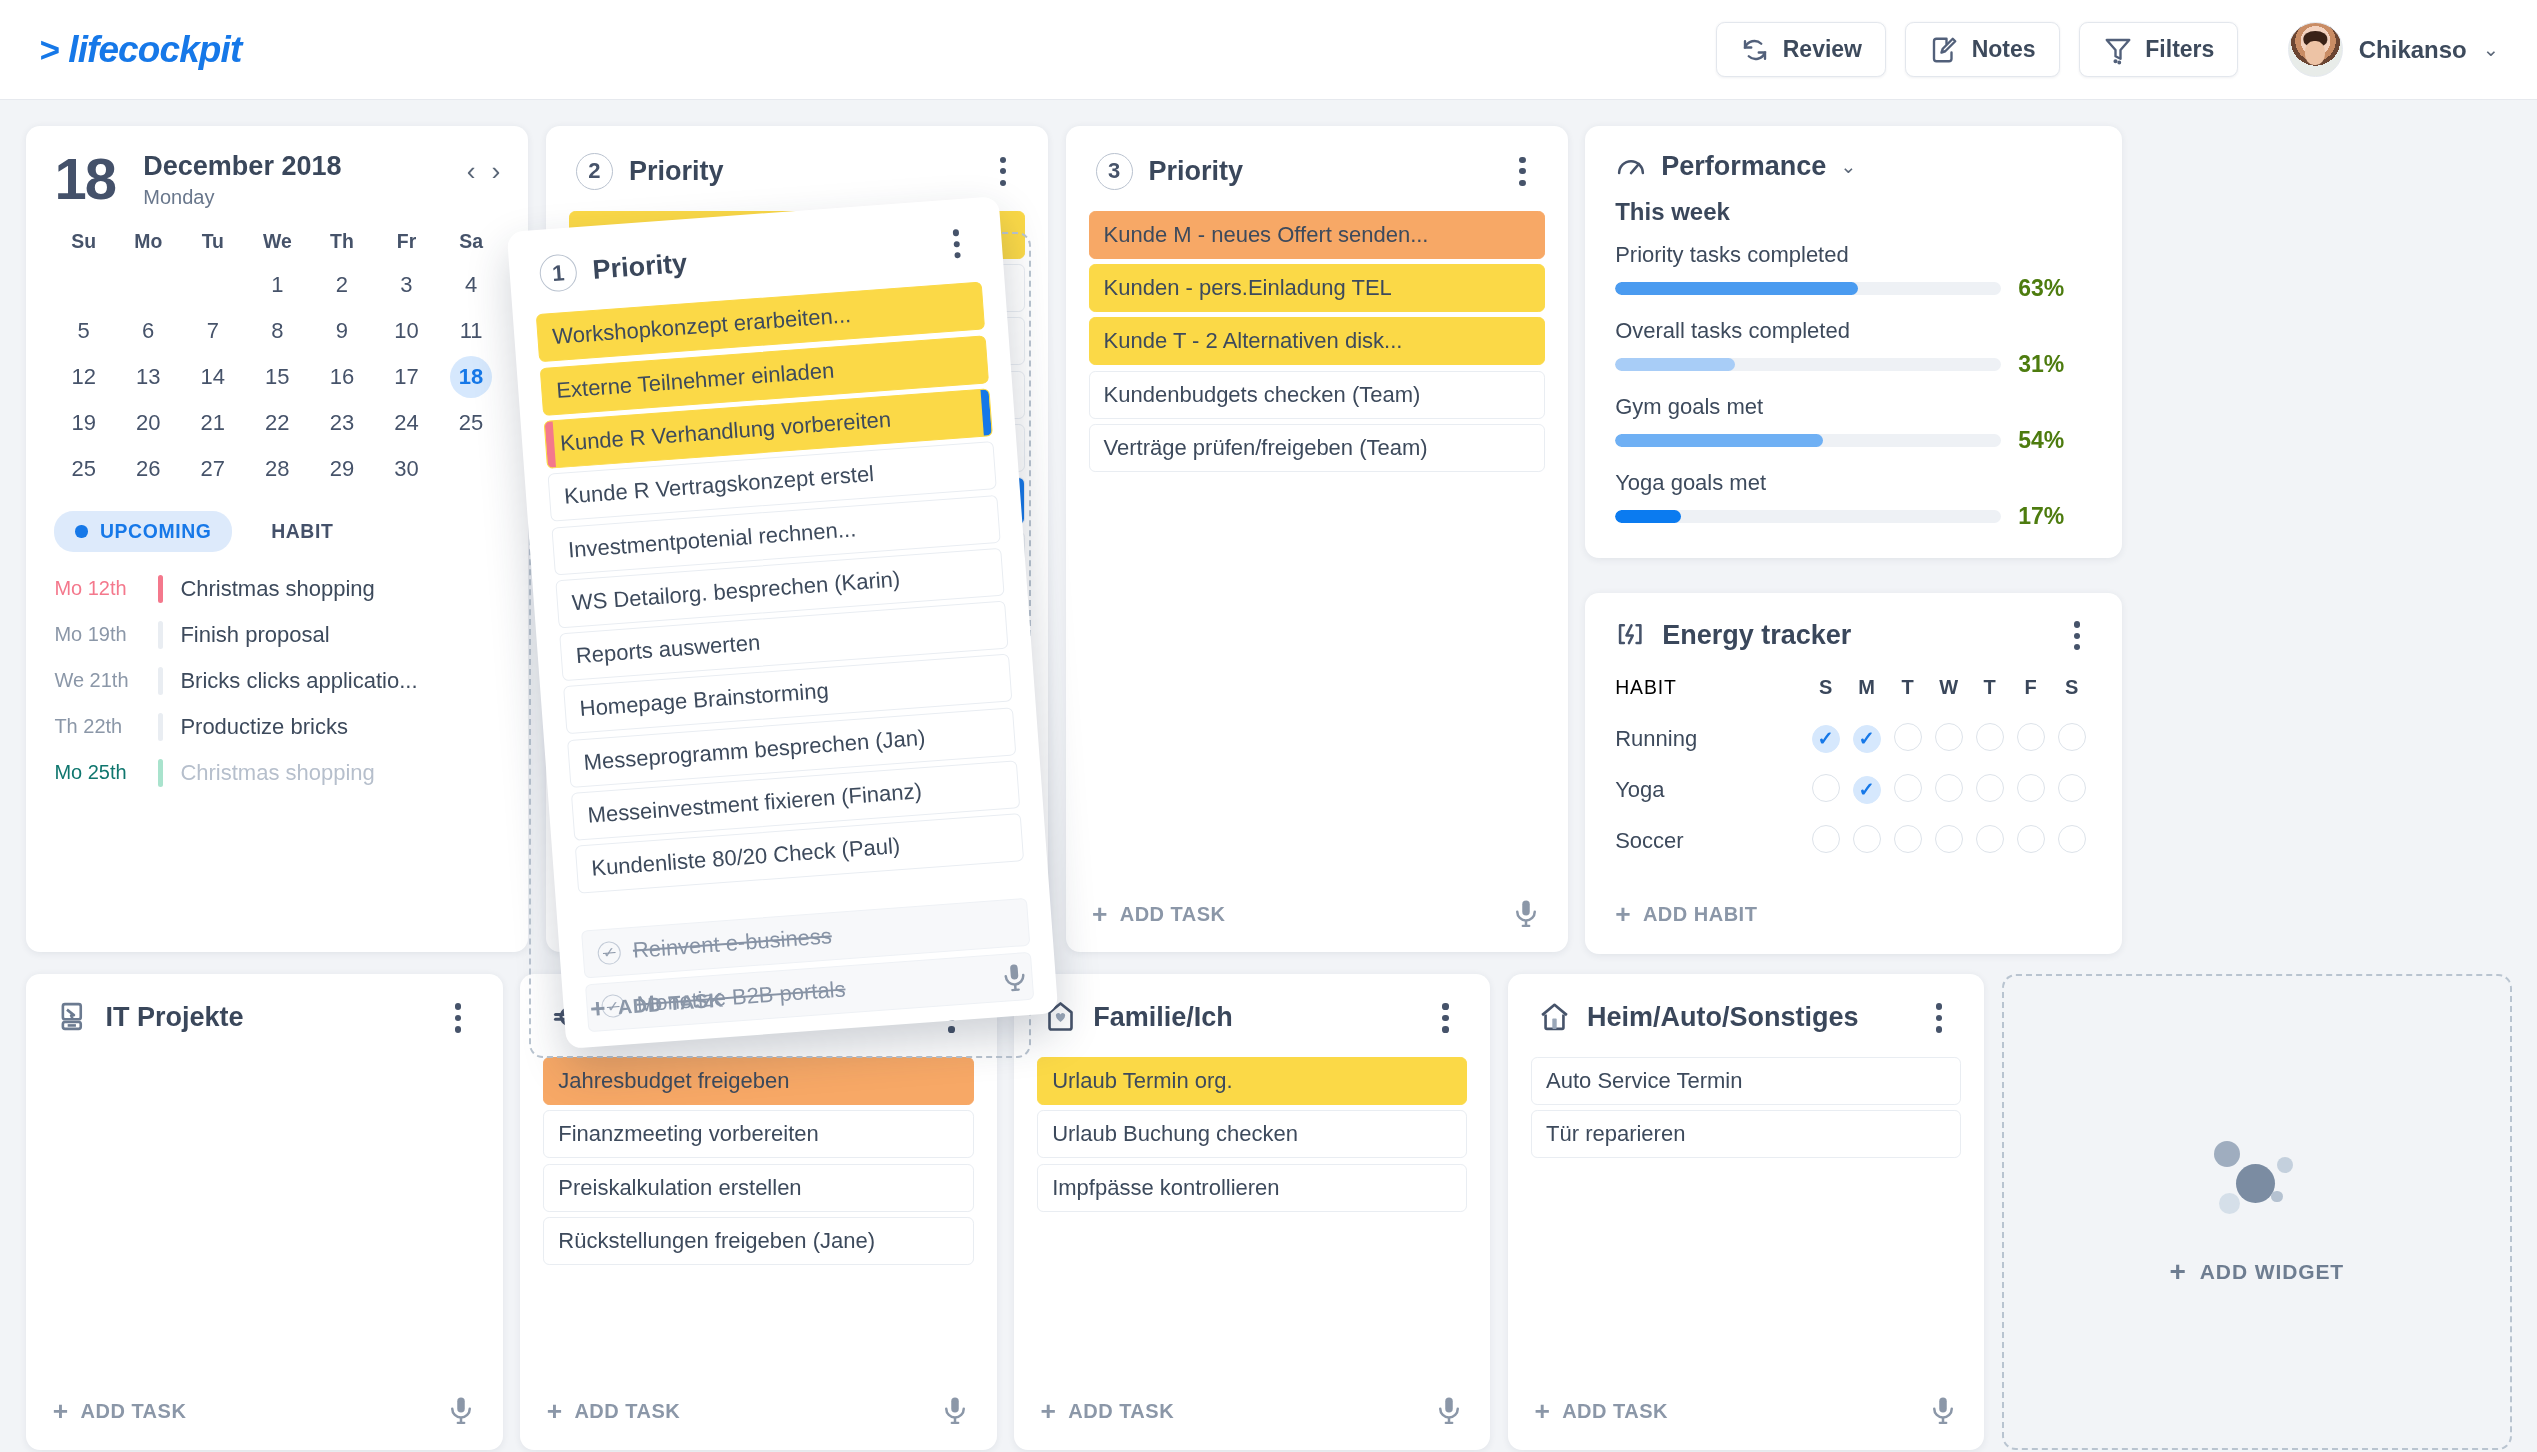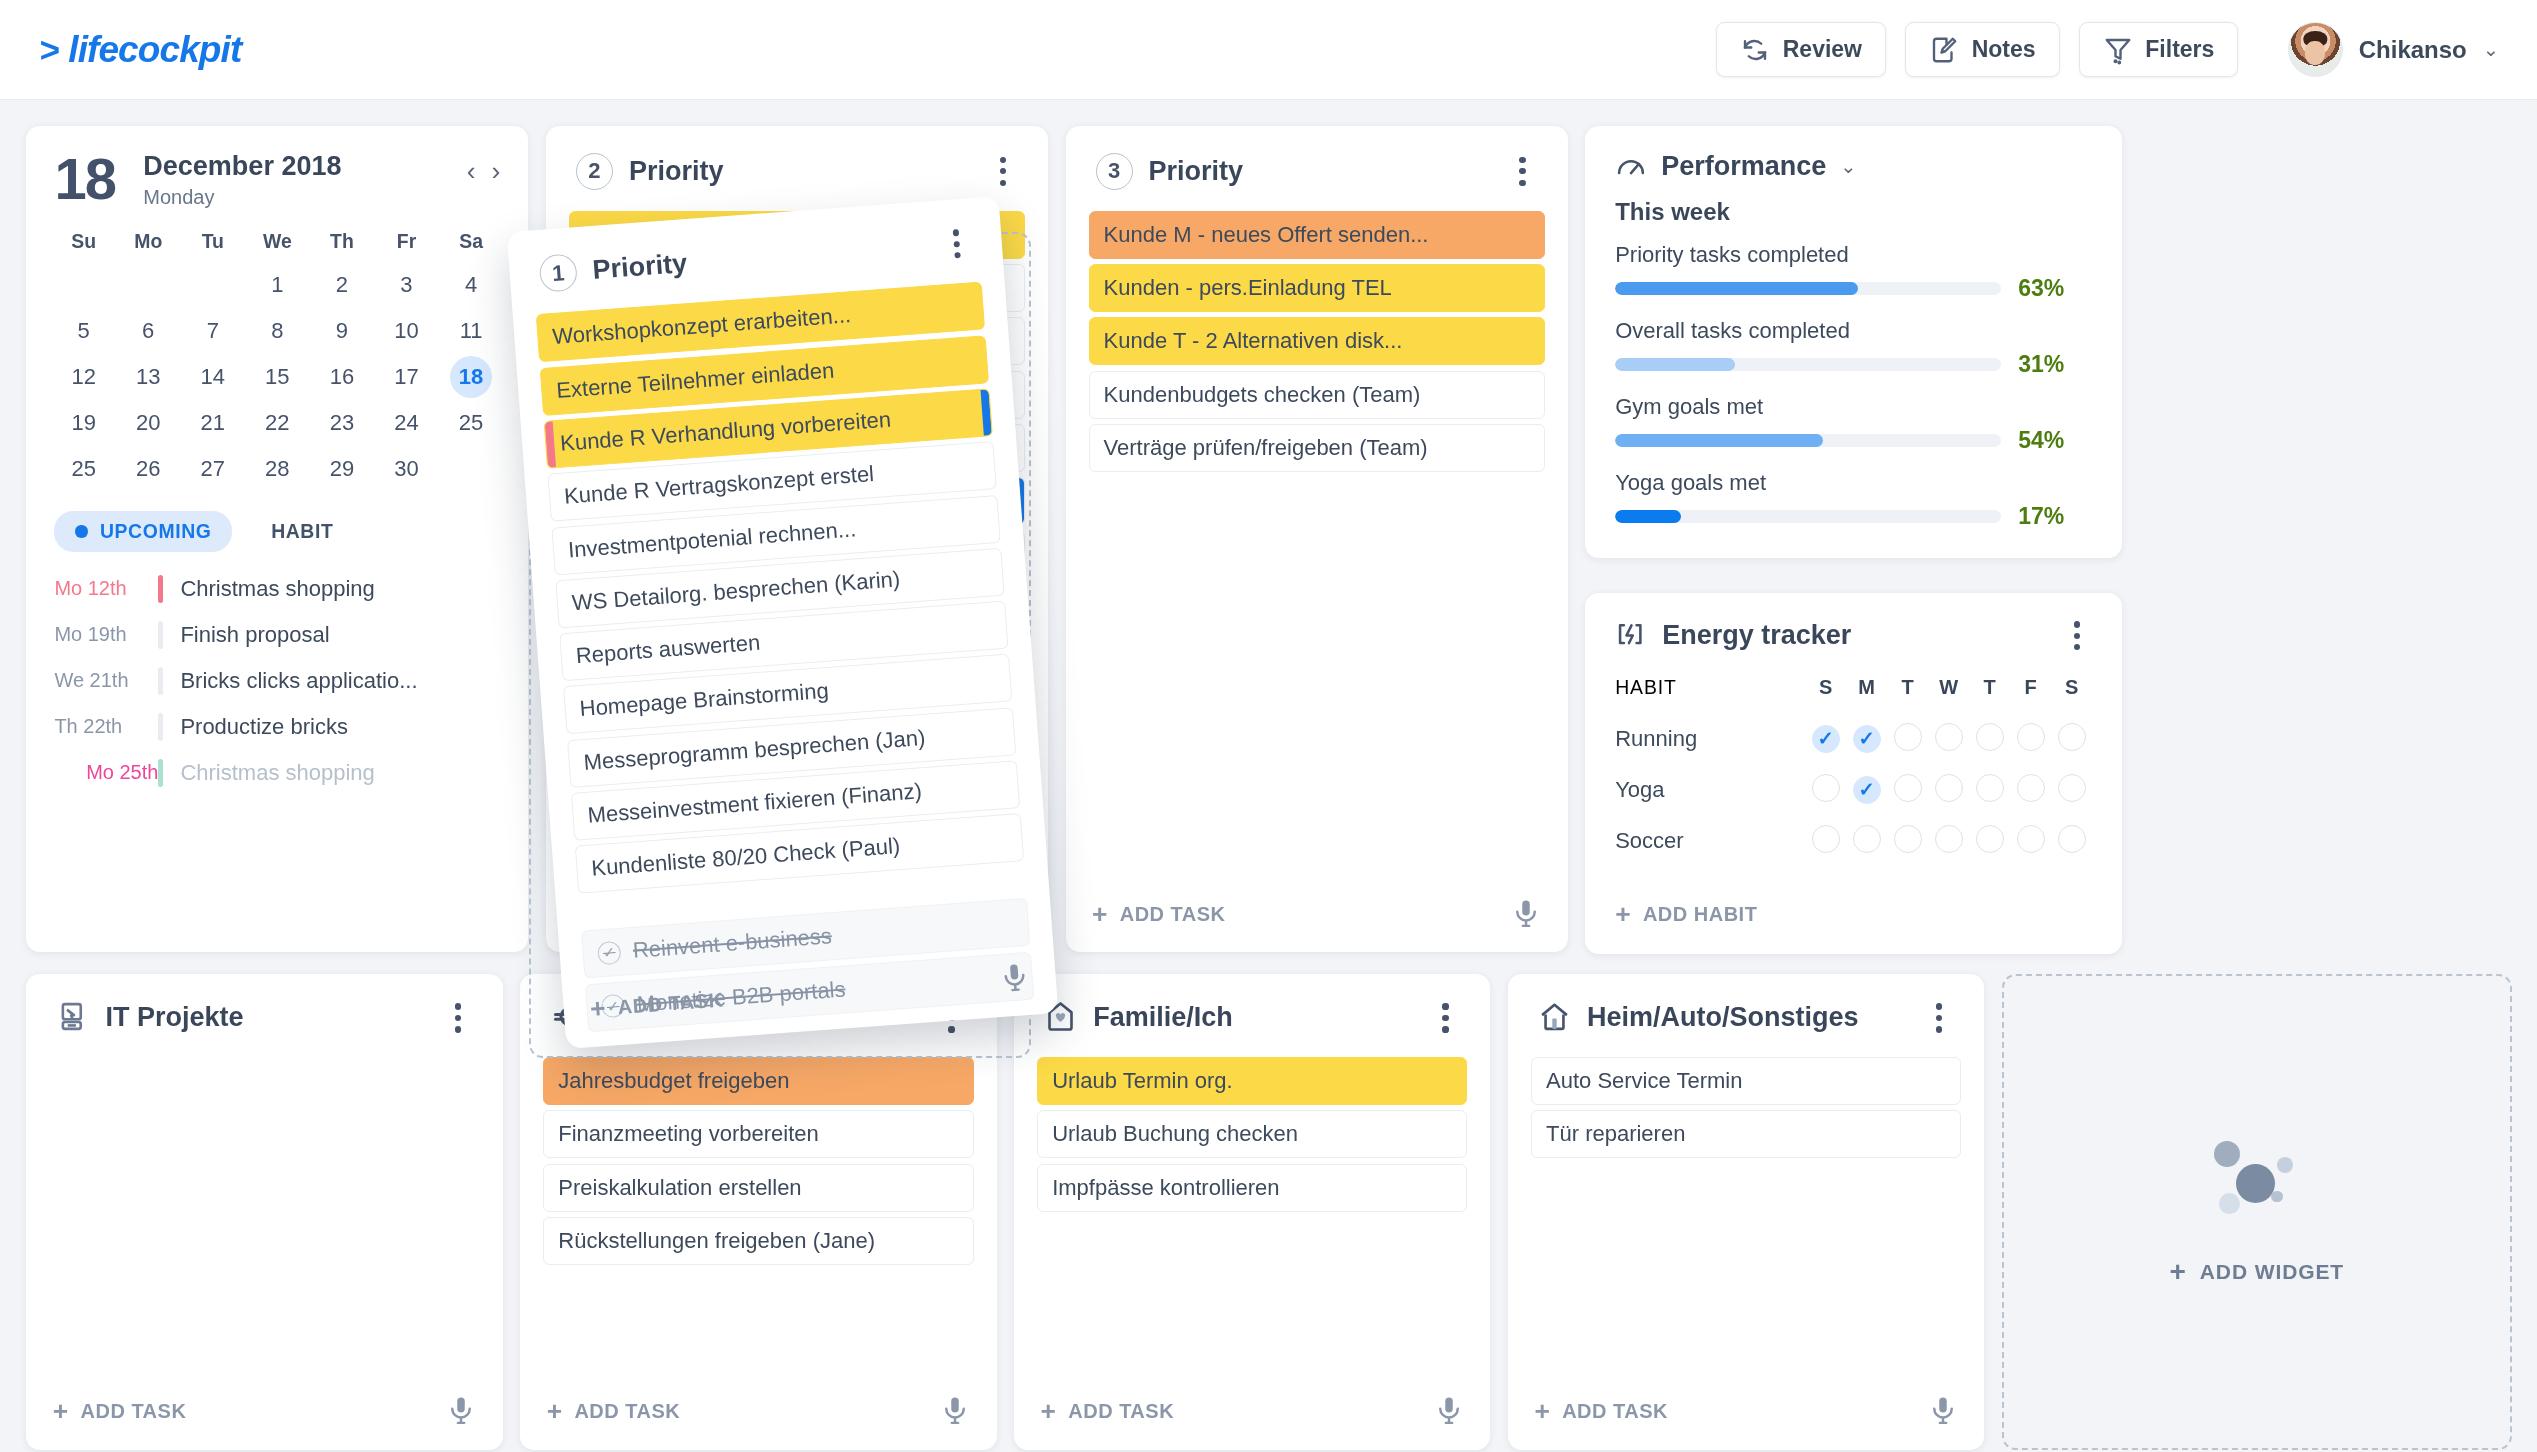--- a/index.html
+++ b/index.html
@@ -144,21 +144,21 @@
     display: flex; align-items: center; gap: 12.3px;
     background: #ddeafb; border-radius: 19.4px; padding: 8.8px 21px; cursor: pointer;
   }
   .pill i { width: 12.3px; height: 12.3px; border-radius: 50%; background: #1678e8; display: block; }
   .pill span { font-size: 19.4px; font-weight: 700; color: #1678e8; letter-spacing: 0.6px; }
   .tab-today { font-size: 19.4px; font-weight: 700; color: #44516a; letter-spacing: 0.6px; cursor: pointer; padding: 8.8px 12.3px; }
   .up-list { padding: 14px 28px 0 28px; }
   .up-row { display: flex; align-items: center; height: 46px; }
   .up-date { width: 104px; font-size: 20px; color: #8b97a8; }
   .up-date.red { color: #f4788c; }
-  .up-date.mint { color: #ec4899; text-align: right; }
+  .up-date.mint { color: #0f766e; }
   .up-bar { width: 4.4px; height: 28px; background: #e9edf2; border-radius: 2.6px; margin-right: 17.6px; }
   .up-bar.red { background: #f4788c; }
   .up-bar.mint { background: #a9e3cd; }
   .up-text { font-size: 22px; color: #3d4a5c; }
   .up-text.muted { color: #b6bfcc; }
 
   
   .perf { padding: 25px 30px 28px 30px; }
   .perf-head { display: flex; align-items: center; gap: 14px; }
   .perf-title { font-size: 27px; font-weight: 700; color: #3a475b; }

